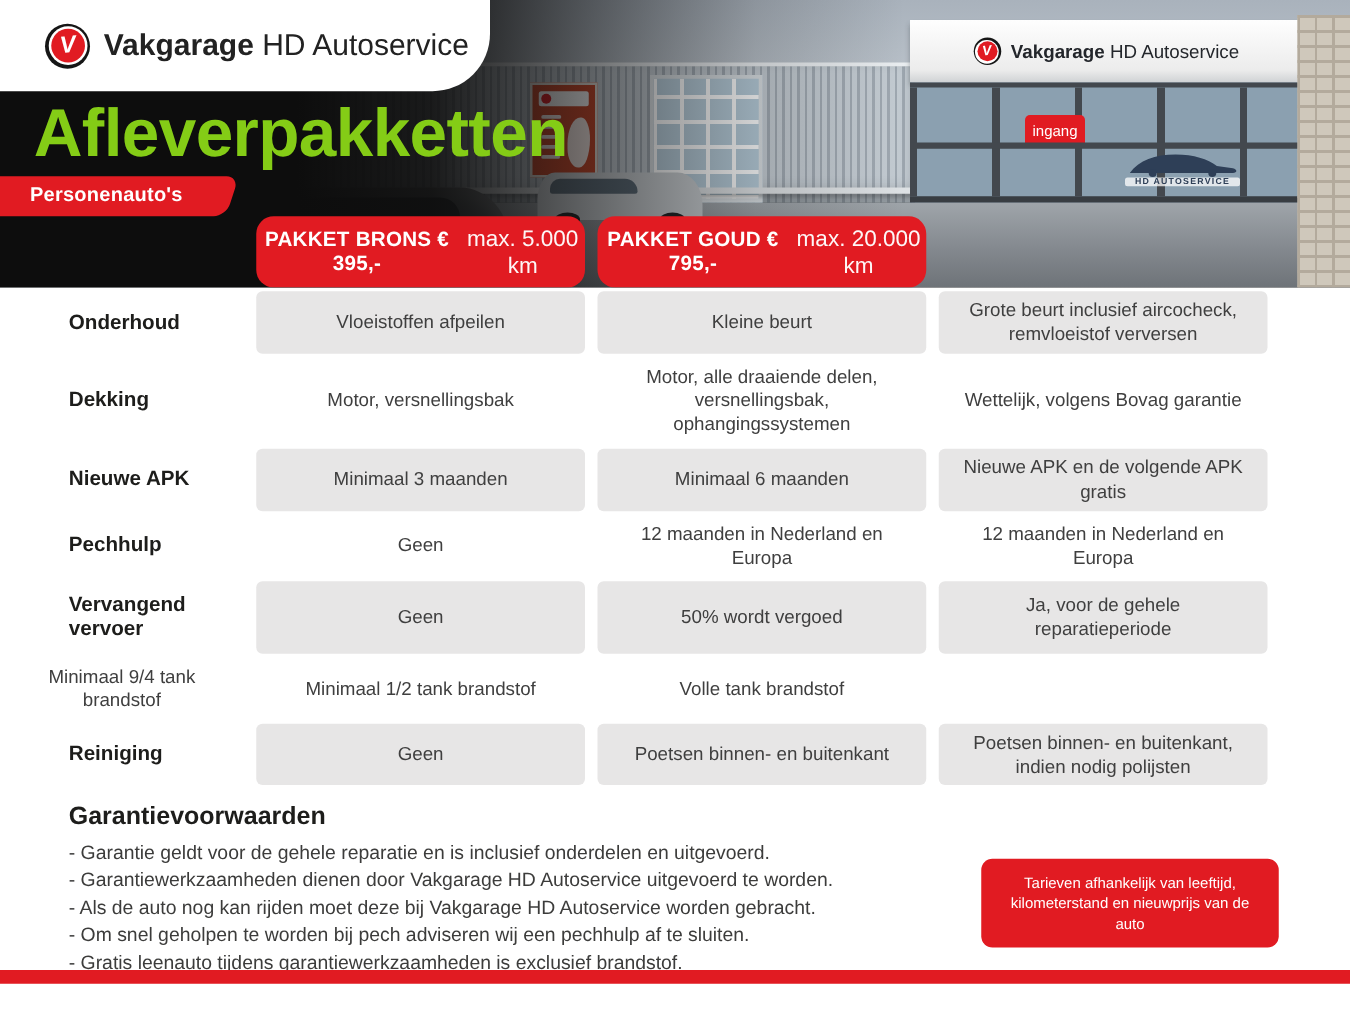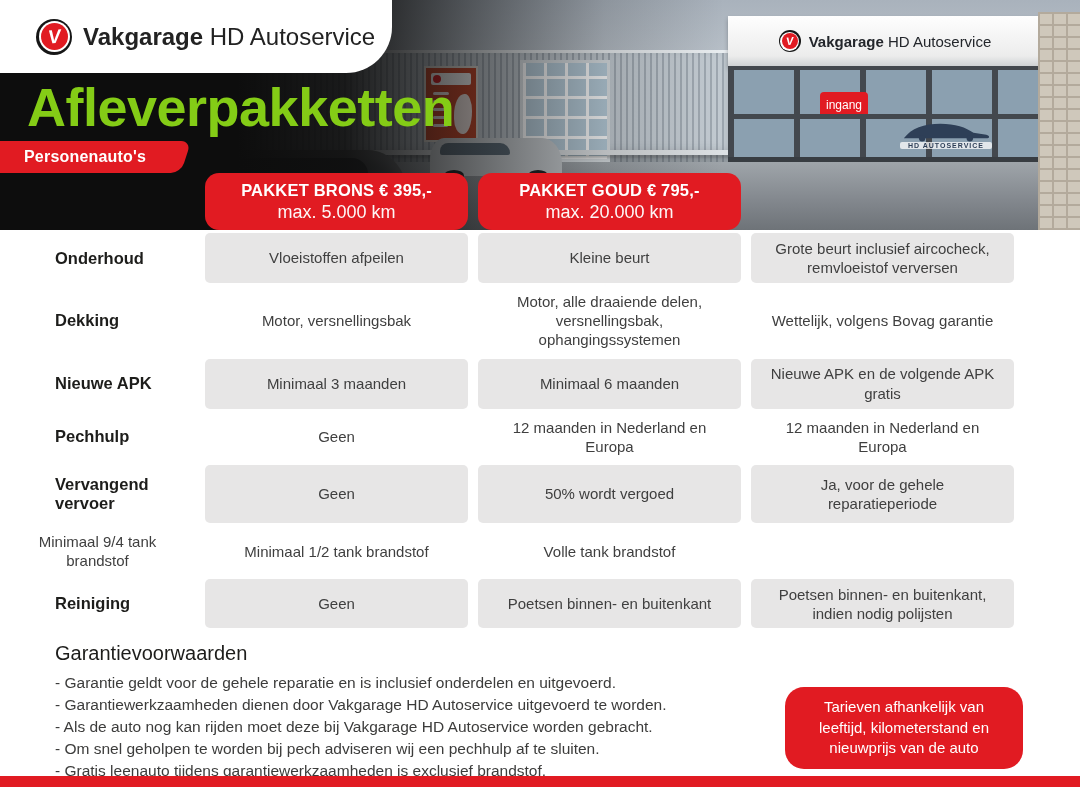--- a/index.html
+++ b/index.html
@@ -80,45 +80,45 @@
   .logo-text .b{font-weight:bold;}
 
   .hero-title{position:absolute;left:27px;top:76px;font-size:54px;font-weight:bold;letter-spacing:-.5px;color:#84cc16;}
 
   .badge{position:absolute;left:-16px;top:141px;width:202px;height:32px;background:var(--brand-red);
     border-radius:10px;transform:skewX(-18deg);display:flex;align-items:center;justify-content:center;}
   .badge span{transform:skewX(18deg);color:#fff;font-weight:bold;font-size:16px;letter-spacing:.2px;}
 
   .cols{display:grid;grid-template-columns:195px 263px 263px 263px;column-gap:10px;padding-right:66px;}
   .pkg-row{position:absolute;left:0;right:0;bottom:0;align-items:end;}
-  .pkg{height:57px;background:var(--brand-red);border-radius:14px;display:flex;flex-direction:column;
+  .pkg{height:57px;background:var(--brand-red);border-radius:14px;display:flex;
     align-items:center;justify-content:center;gap:2px;color:#fff;text-align:center;margin-top:44px;}
   .pkg-name{font-weight:bold;font-size:16.5px;letter-spacing:.2px;}
   .pkg-limit{font-size:18px;opacity:.96;}
 
   
   .table{position:absolute;left:0;right:0;top:233px;}
   .row{align-items:stretch;}
   .row + .row{margin-top:5px;}
   .row-label{display:flex;align-items:center;padding-left:55px;font-weight:bold;font-size:16.5px;
     color:var(--text-dark);line-height:1.15;}
   .cell{display:flex;align-items:center;justify-content:center;text-align:center;
     padding:4px 16px;font-size:15px;color:var(--text-body);line-height:1.28;}
   .row.shaded .cell{background:var(--cell-gray);border-radius:5px;}
   .row-0{min-height:40px}.row-1{min-height:50px}.row-2{min-height:54px}.row-3{min-height:50px}
   .row-4{min-height:44px}.row-5{min-height:58px}.row-6{min-height:44px}.row-7{min-height:49px}
 
   
   .footer{position:absolute;left:0;right:0;top:642px;height:134px;}
-  .conditions-title{margin:0 0 7px 55px;font-size:20px;font-weight:normal;color:var(--text-dark);}
+  .conditions-title{margin:0 0 7px 55px;font-size:20px;font-weight:bold;color:var(--text-dark);}
   .conditions{margin-left:55px;list-style:none;}
   .conditions li{font-size:15.5px;color:#3c3c3b;line-height:1.42;}
   .tariff-box{position:absolute;left:785px;top:45px;width:238px;min-height:71px;background:var(--brand-red);
-    border-radius:19px;color:#fff;display:flex;align-items:center;justify-content:center;text-align:center;
-    font-size:15px;line-height:1.38;padding:10px 17px;}
+    border-radius:9px;color:#fff;display:flex;align-items:center;justify-content:center;text-align:center;
+    font-size:12px;line-height:1.38;padding:10px 17px;}
   .bottom-stripe{position:absolute;left:0;right:0;top:776px;height:11px;background:var(--brand-red);}
 </style>
 </head>
 <body>
 
 <div class="page">
 
   <header class="hero">
     <div class="photo">
       <div class="sky"></div>

